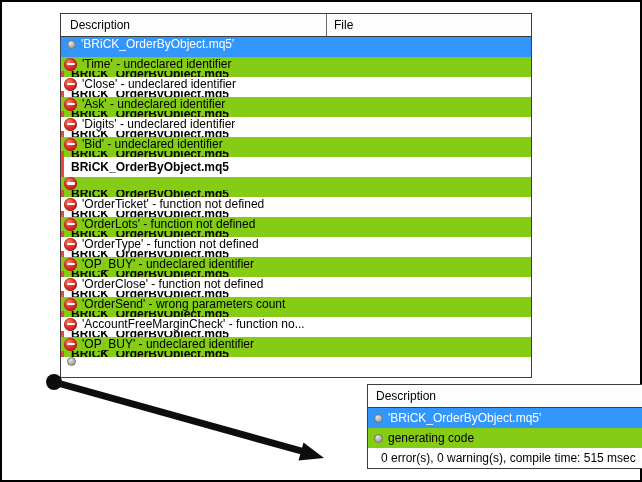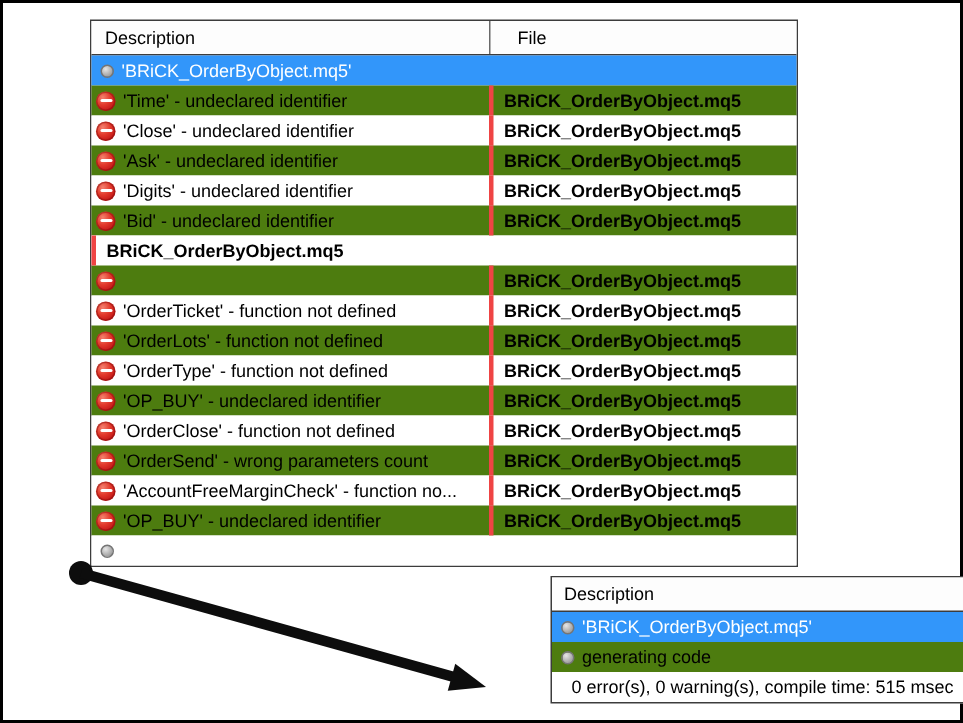--- a/index.html
+++ b/index.html
@@ -9,24 +9,24 @@
     -webkit-font-smoothing:none;
   }
   .frame{position:absolute;inset:0;border:2px solid #000;box-sizing:border-box;}
   .panel{position:absolute;background:#fff;border:1px solid #3c3c3c;box-sizing:border-box;margin-left:48px;}
   #main-panel{left:10px;top:11px;width:472px;}
   #inset-panel{left:317px;top:382px;width:313px;z-index:2;}
   .hdr{display:flex;height:22px;border-bottom:1px solid #3c3c3c;background:#fdfdfd;
        font-size:12px;color:#000;align-items:stretch;}
   .hcell{display:flex;align-items:center;box-sizing:border-box;overflow:hidden;white-space:nowrap;}
   .hc-desc{width:265px;padding-left:9px;}
-  .hc-file{flex:1;border-left:1px solid #6a6a6a;padding-left:18px;}
+  .hc-file{flex:1;border-left:1px solid #6a6a6a;padding-left:7px;}
   .hc-full{flex:1;padding-left:8px;}
-  .row{display:flex;height:20px;font-size:12px;color:#000;align-items:stretch;background:#fff;}
-  .row.alt{background:#4d7c0f;}
+  .row{display:flex;height:20px;font-size:12px;color:#000;align-items:stretch;background:#fff;flex-direction:column;}
+  .row.alt{background:#84cc16;}
   .row.selected{background:#3296fa;color:#fff;}
   .cell{display:flex;align-items:center;overflow:hidden;white-space:nowrap;box-sizing:border-box;}
   .cell.desc{width:265px;padding-left:3px;}
   .cell.desc .txt{margin-left:5px;}
   .cell.file{flex:1;border-left:3px solid #ef4444;padding-left:7px;font-weight:bold;}
   .row.selected .cell.file,.row.summary .cell.file{border-left-color:transparent;}
   .cell.full{flex:1;padding-left:3px;}
   .cell.full .txt{margin-left:5px;}
   .cell.full.noicon{padding-left:13px;}
   .cell.full.noicon .txt{margin-left:0;}

